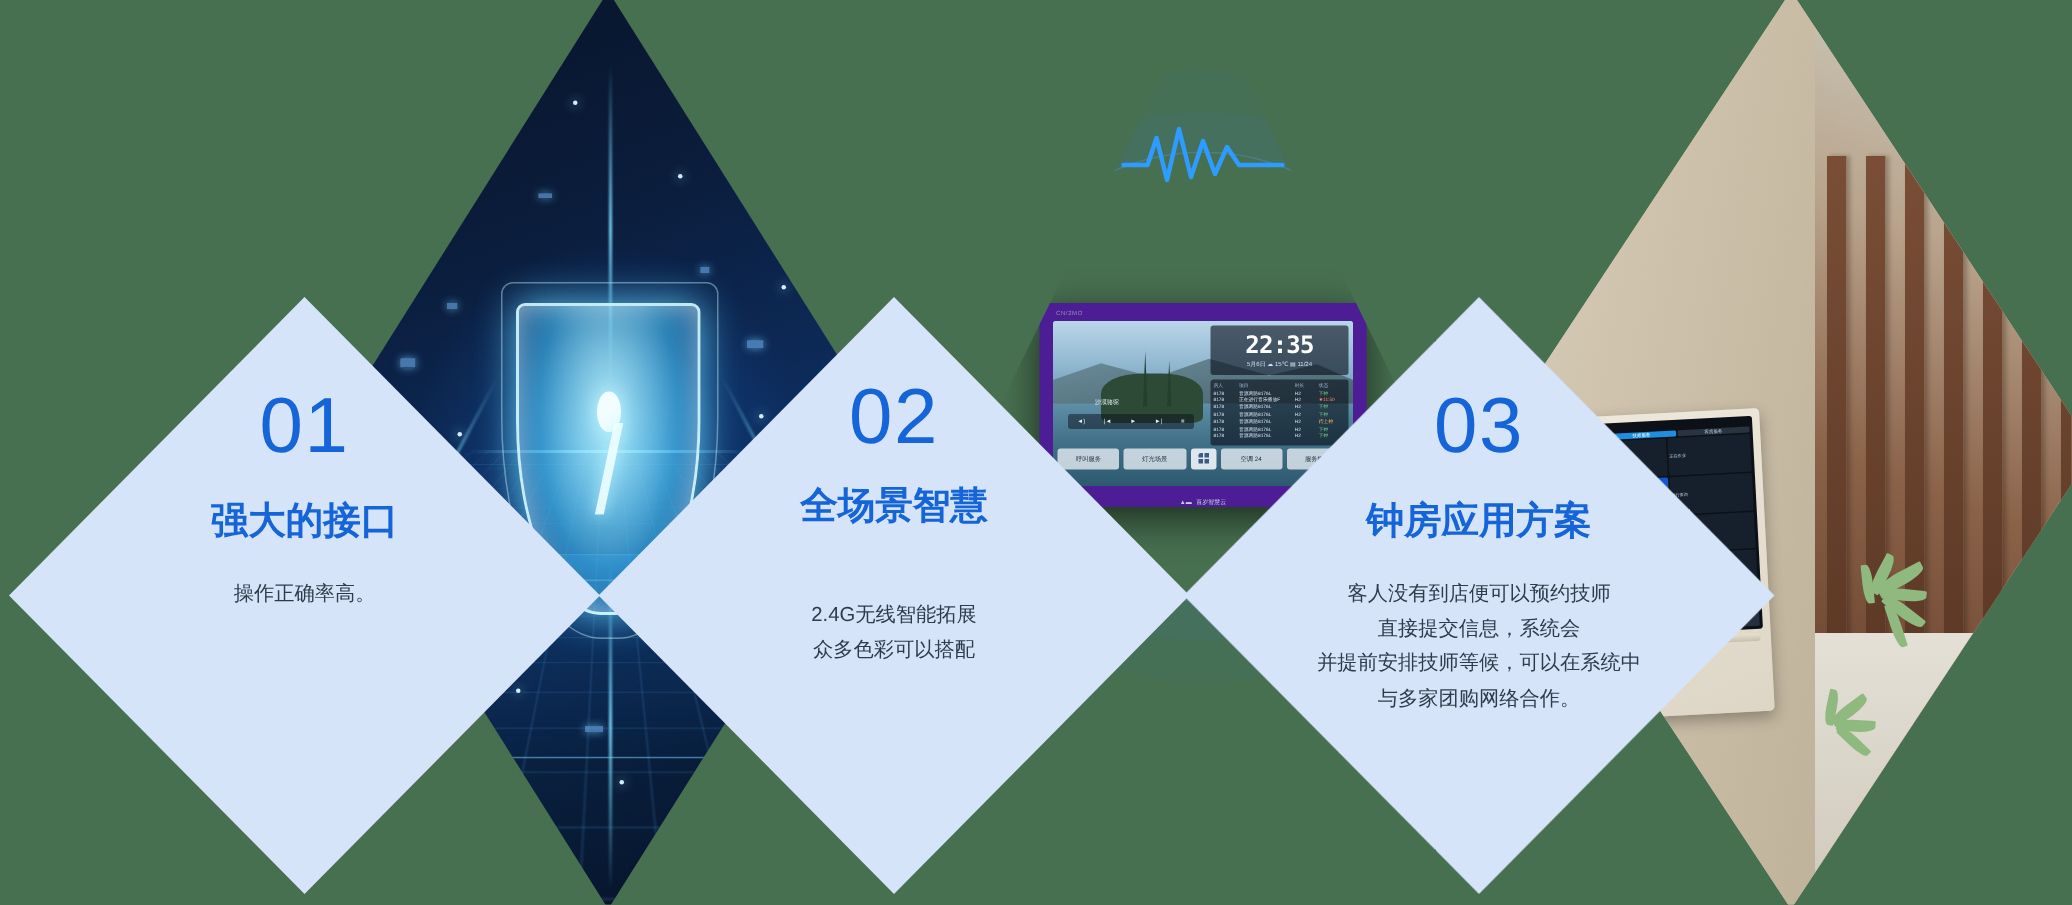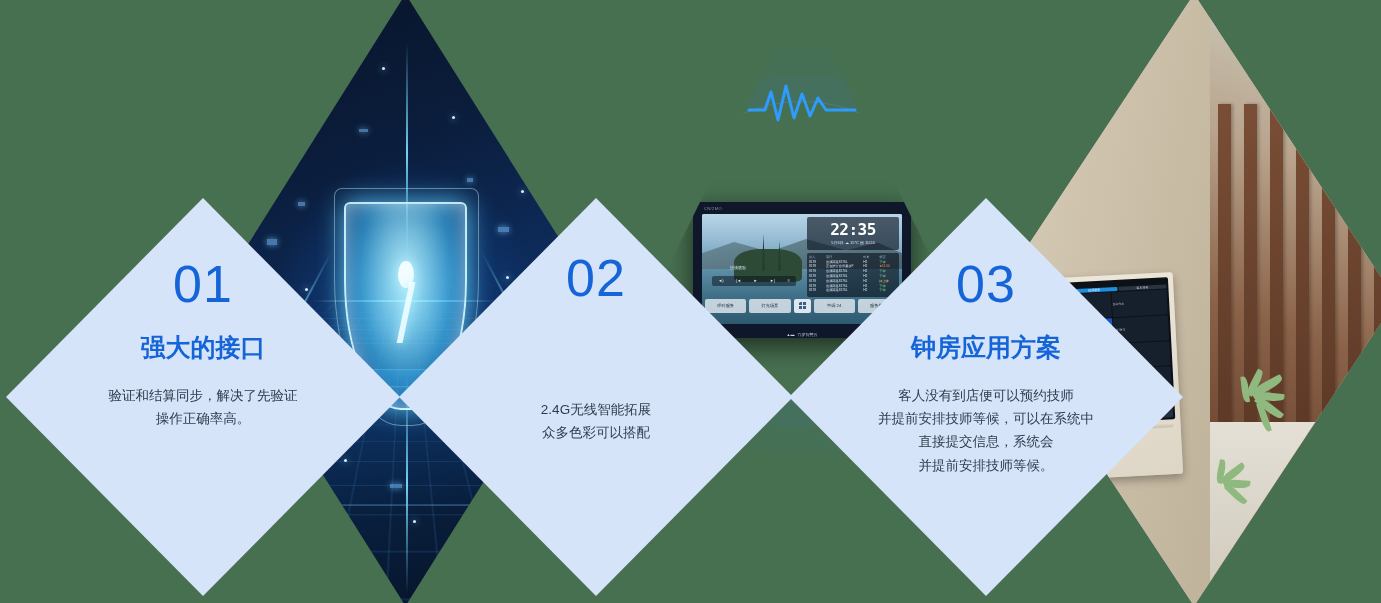--- a/index.html
+++ b/index.html
@@ -121,21 +121,21 @@
     width:300px; height:300px; margin:-150px 0 0 -150px;
     border-radius:50%;
     border:1px solid rgba(90,150,230,.35);
     box-shadow:0 0 0 26px rgba(60,120,210,.07), 0 0 0 54px rgba(60,120,210,.05);
   }
   .wave { position:absolute; left:50%; top:14%; transform:translateX(-50%); }
   .tablet {
     position:absolute;
     left:50%; top:34%; transform:translateX(-50%);
     width:218px; height:136px;
-    background:#0f172a;
+    background:#4c1d95;
     border-radius:7px;
     padding:12px 9px 14px 9px;
     box-shadow:0 8px 26px rgba(0,0,0,.6);
   }
   .tab-brandtop {
     position:absolute; left:11px; top:4px;
     font-size:4px; color:#8899aa; letter-spacing:.4px;
   }
   .tab-screen {
     position:relative; width:100%; height:100%;
@@ -525,41 +525,41 @@
       </div>
     </div>
   </div>
 
   <div class="textdia" style="left:6px; top:198px; width:394px; height:398px;">
     <div class="tnum" style="top:60px;">01</div>
     <div class="ttitle" style="top:134px;">
       <div>强大的接口</div>
     </div>
     <div class="tbody" style="top:186px;">
-      <div>验证和结算同步，解决了先验证</div>
       <div>操作正确率高。</div>
     </div>
   </div>
 
   <div class="textdia" style="left:399px; top:198px; width:394px; height:398px;">
     <div class="tnum" style="top:54px;">02</div>
     <div class="ttitle" style="top:124px;">
+      <div>全场景智慧</div>
     </div>
     <div class="tbody" style="top:200px;">
       <div>2.4G无线智能拓展</div>
       <div>众多色彩可以搭配</div>
     </div>
   </div>
 
   <div class="textdia" style="left:789px; top:198px; width:394px; height:398px;">
     <div class="tnum" style="top:60px;">03</div>
     <div class="ttitle" style="top:134px;">
       <div>钟房应用方案</div>
     </div>
     <div class="tbody" style="top:186px;">
       <div>客人没有到店便可以预约技师</div>
+      <div>直接提交信息，系统会</div>
       <div>并提前安排技师等候，可以在系统中</div>
-      <div>直接提交信息，系统会</div>
-      <div>并提前安排技师等候。</div>
+      <div>与多家团购网络合作。</div>
     </div>
   </div>
 
 </div>
 
 </body></html>

